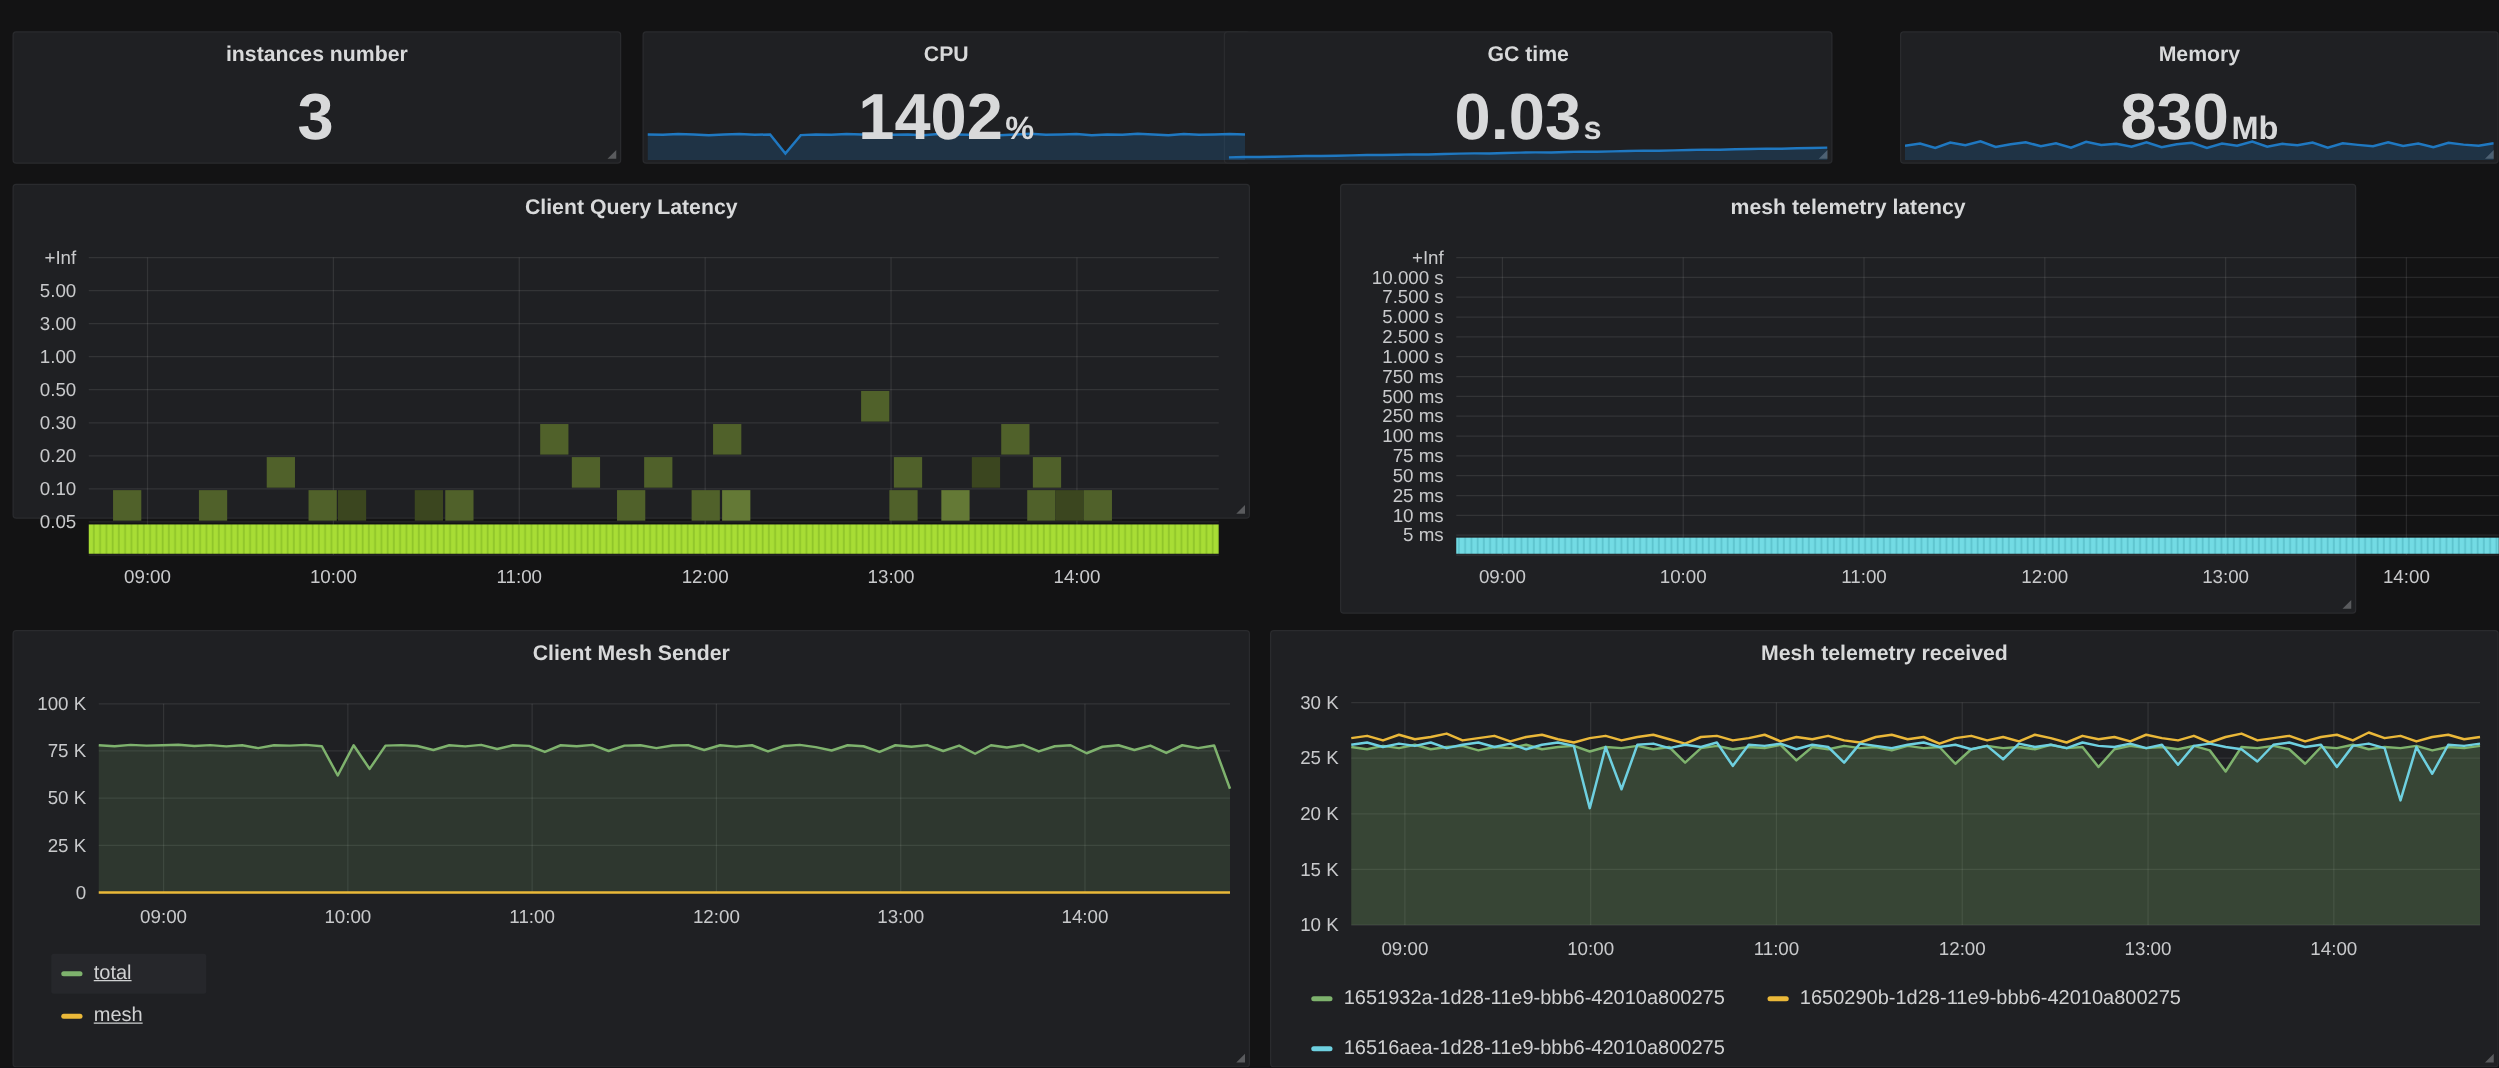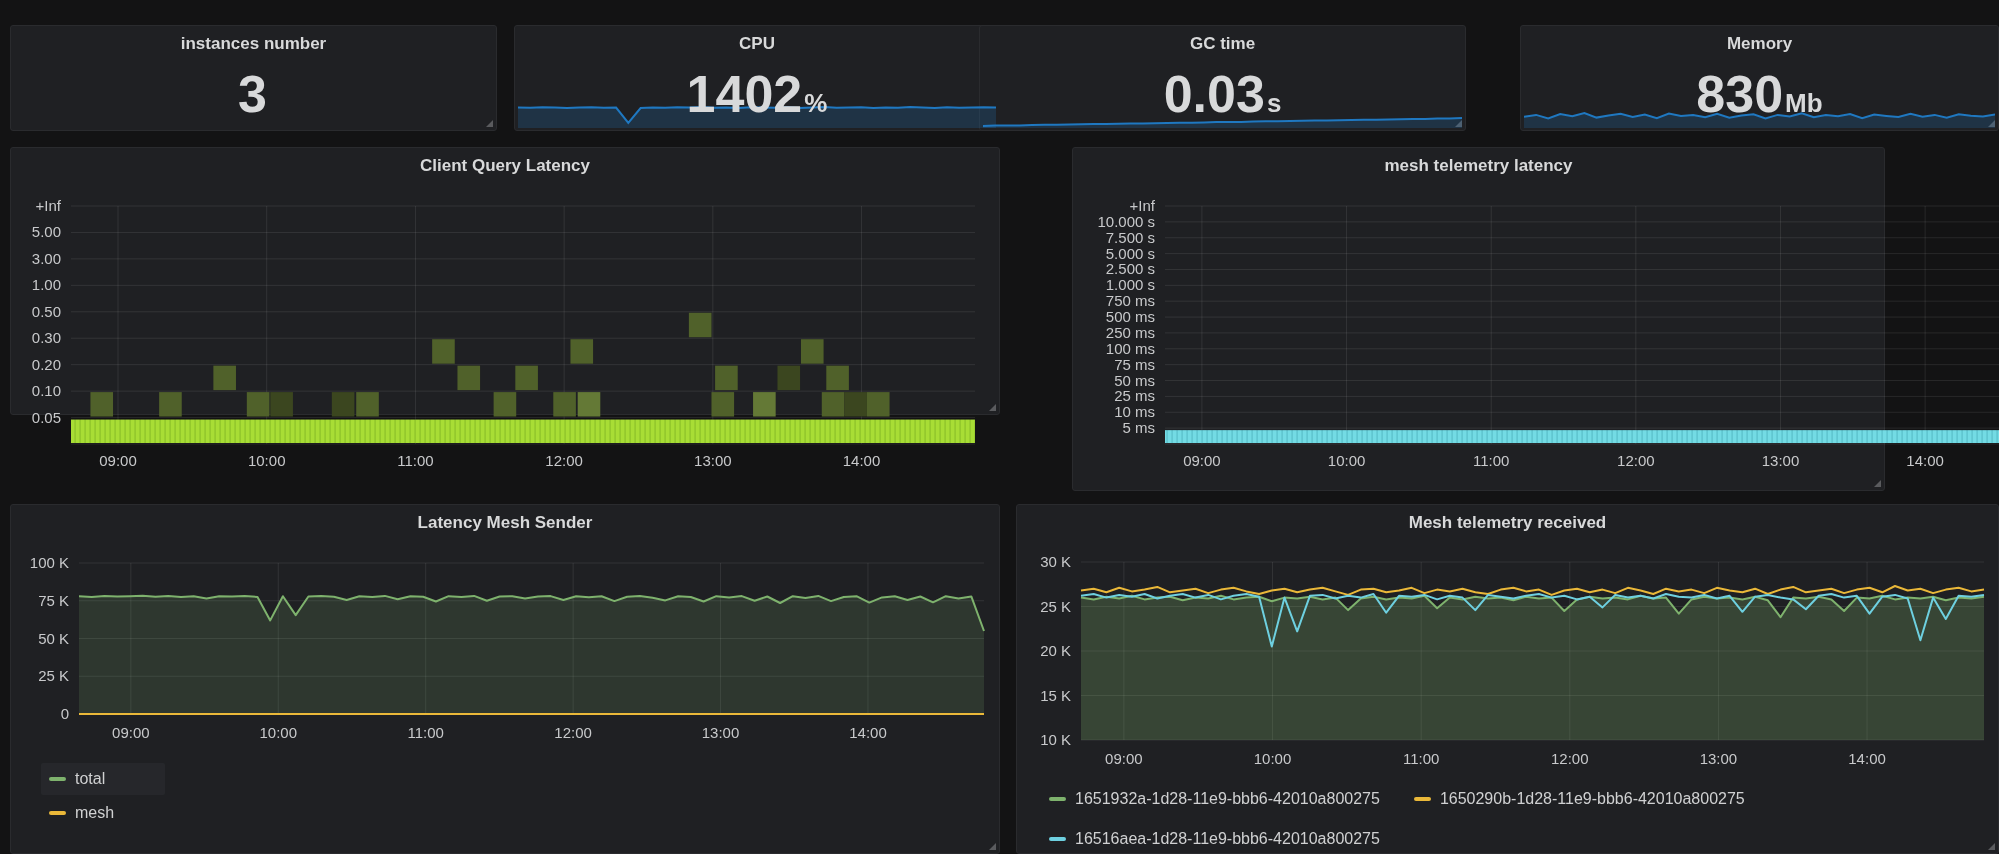--- a/index.html
+++ b/index.html
@@ -14,21 +14,21 @@
   .sparkline{position:absolute;left:3px;right:3px;bottom:2px;height:30px;width:calc(100% - 6px);z-index:1;}
   .chart-body{position:absolute;left:0;right:0;top:28px;bottom:0;text-decoration:underline;}
   .chart-body svg{position:absolute;inset:0;}
   .resize-handle{position:absolute;right:3px;bottom:3px;width:0;height:0;cursor:nwse-resize;
         border-left:7px solid transparent;border-bottom:7px solid #5a5b5e;}
   .legend{position:absolute;left:30px;display:flex;color:#d0d1d2;font-size:16px;}
   .legend-col{flex-direction:column;align-items:flex-start;}
   .legend-row{flex-direction:row;flex-wrap:wrap;max-width:940px;row-gap:8px;}
   .legend-item{display:flex;align-items:center;padding:7px 12px 7px 8px;margin-right:14px;
         border-radius:2px;cursor:pointer;white-space:nowrap;}
-  .legend-col .legend-item{margin-bottom:2px;}
+  .legend-col .legend-item{margin-bottom:2px;text-decoration:underline;}
   .legend-col .legend-item.hl{background:#26272b;padding-right:60px;}
   .legend-dash{display:inline-block;width:17px;height:4px;border-radius:2px;margin-right:9px;}
 </style>
 </head>
 <body>
 
 <div class="dash">
 
   <div class="panel" style="left:10px;top:25px;width:487px;height:106px">
     <div class="panel-title">instances number</div>
@@ -198,21 +198,21 @@
               <rect x="3.4" y="0" width="1.4" height="8" fill="#5cc3cd"></rect>
             </pattern>
           </defs>
           <rect x="92" y="254.13333333333333" width="863" height="12.866666666666667" fill="url(#pat5)"></rect>
         </svg>
       </div>
     <div class="resize-handle"></div>
   </div>
 
   <div class="panel" style="left:10px;top:504px;width:990px;height:350px">
-    <div class="panel-title">Latency Mesh Sender</div>
+    <div class="panel-title">Client Mesh Sender</div>
     <div class="chart-body">
         <svg viewBox="0 0 988 320" width="988" height="320">
           <line x1="68" y1="30" x2="973" y2="30" stroke="rgba(255,255,255,0.09)" stroke-width="1"></line>
           <text x="58" y="35" fill="#c8c9cb" text-anchor="end" font-size="15" font-family="&quot;Liberation Sans&quot;,sans-serif">100 K</text>
           <line x1="68" y1="67.75" x2="973" y2="67.75" stroke="rgba(255,255,255,0.09)" stroke-width="1"></line>
           <text x="58" y="72.75" fill="#c8c9cb" text-anchor="end" font-size="15" font-family="&quot;Liberation Sans&quot;,sans-serif">75 K</text>
           <line x1="68" y1="105.5" x2="973" y2="105.5" stroke="rgba(255,255,255,0.09)" stroke-width="1"></line>
           <text x="58" y="110.5" fill="#c8c9cb" text-anchor="end" font-size="15" font-family="&quot;Liberation Sans&quot;,sans-serif">50 K</text>
           <line x1="68" y1="143.25" x2="973" y2="143.25" stroke="rgba(255,255,255,0.09)" stroke-width="1"></line>
           <text x="58" y="148.25" fill="#c8c9cb" text-anchor="end" font-size="15" font-family="&quot;Liberation Sans&quot;,sans-serif">25 K</text>

